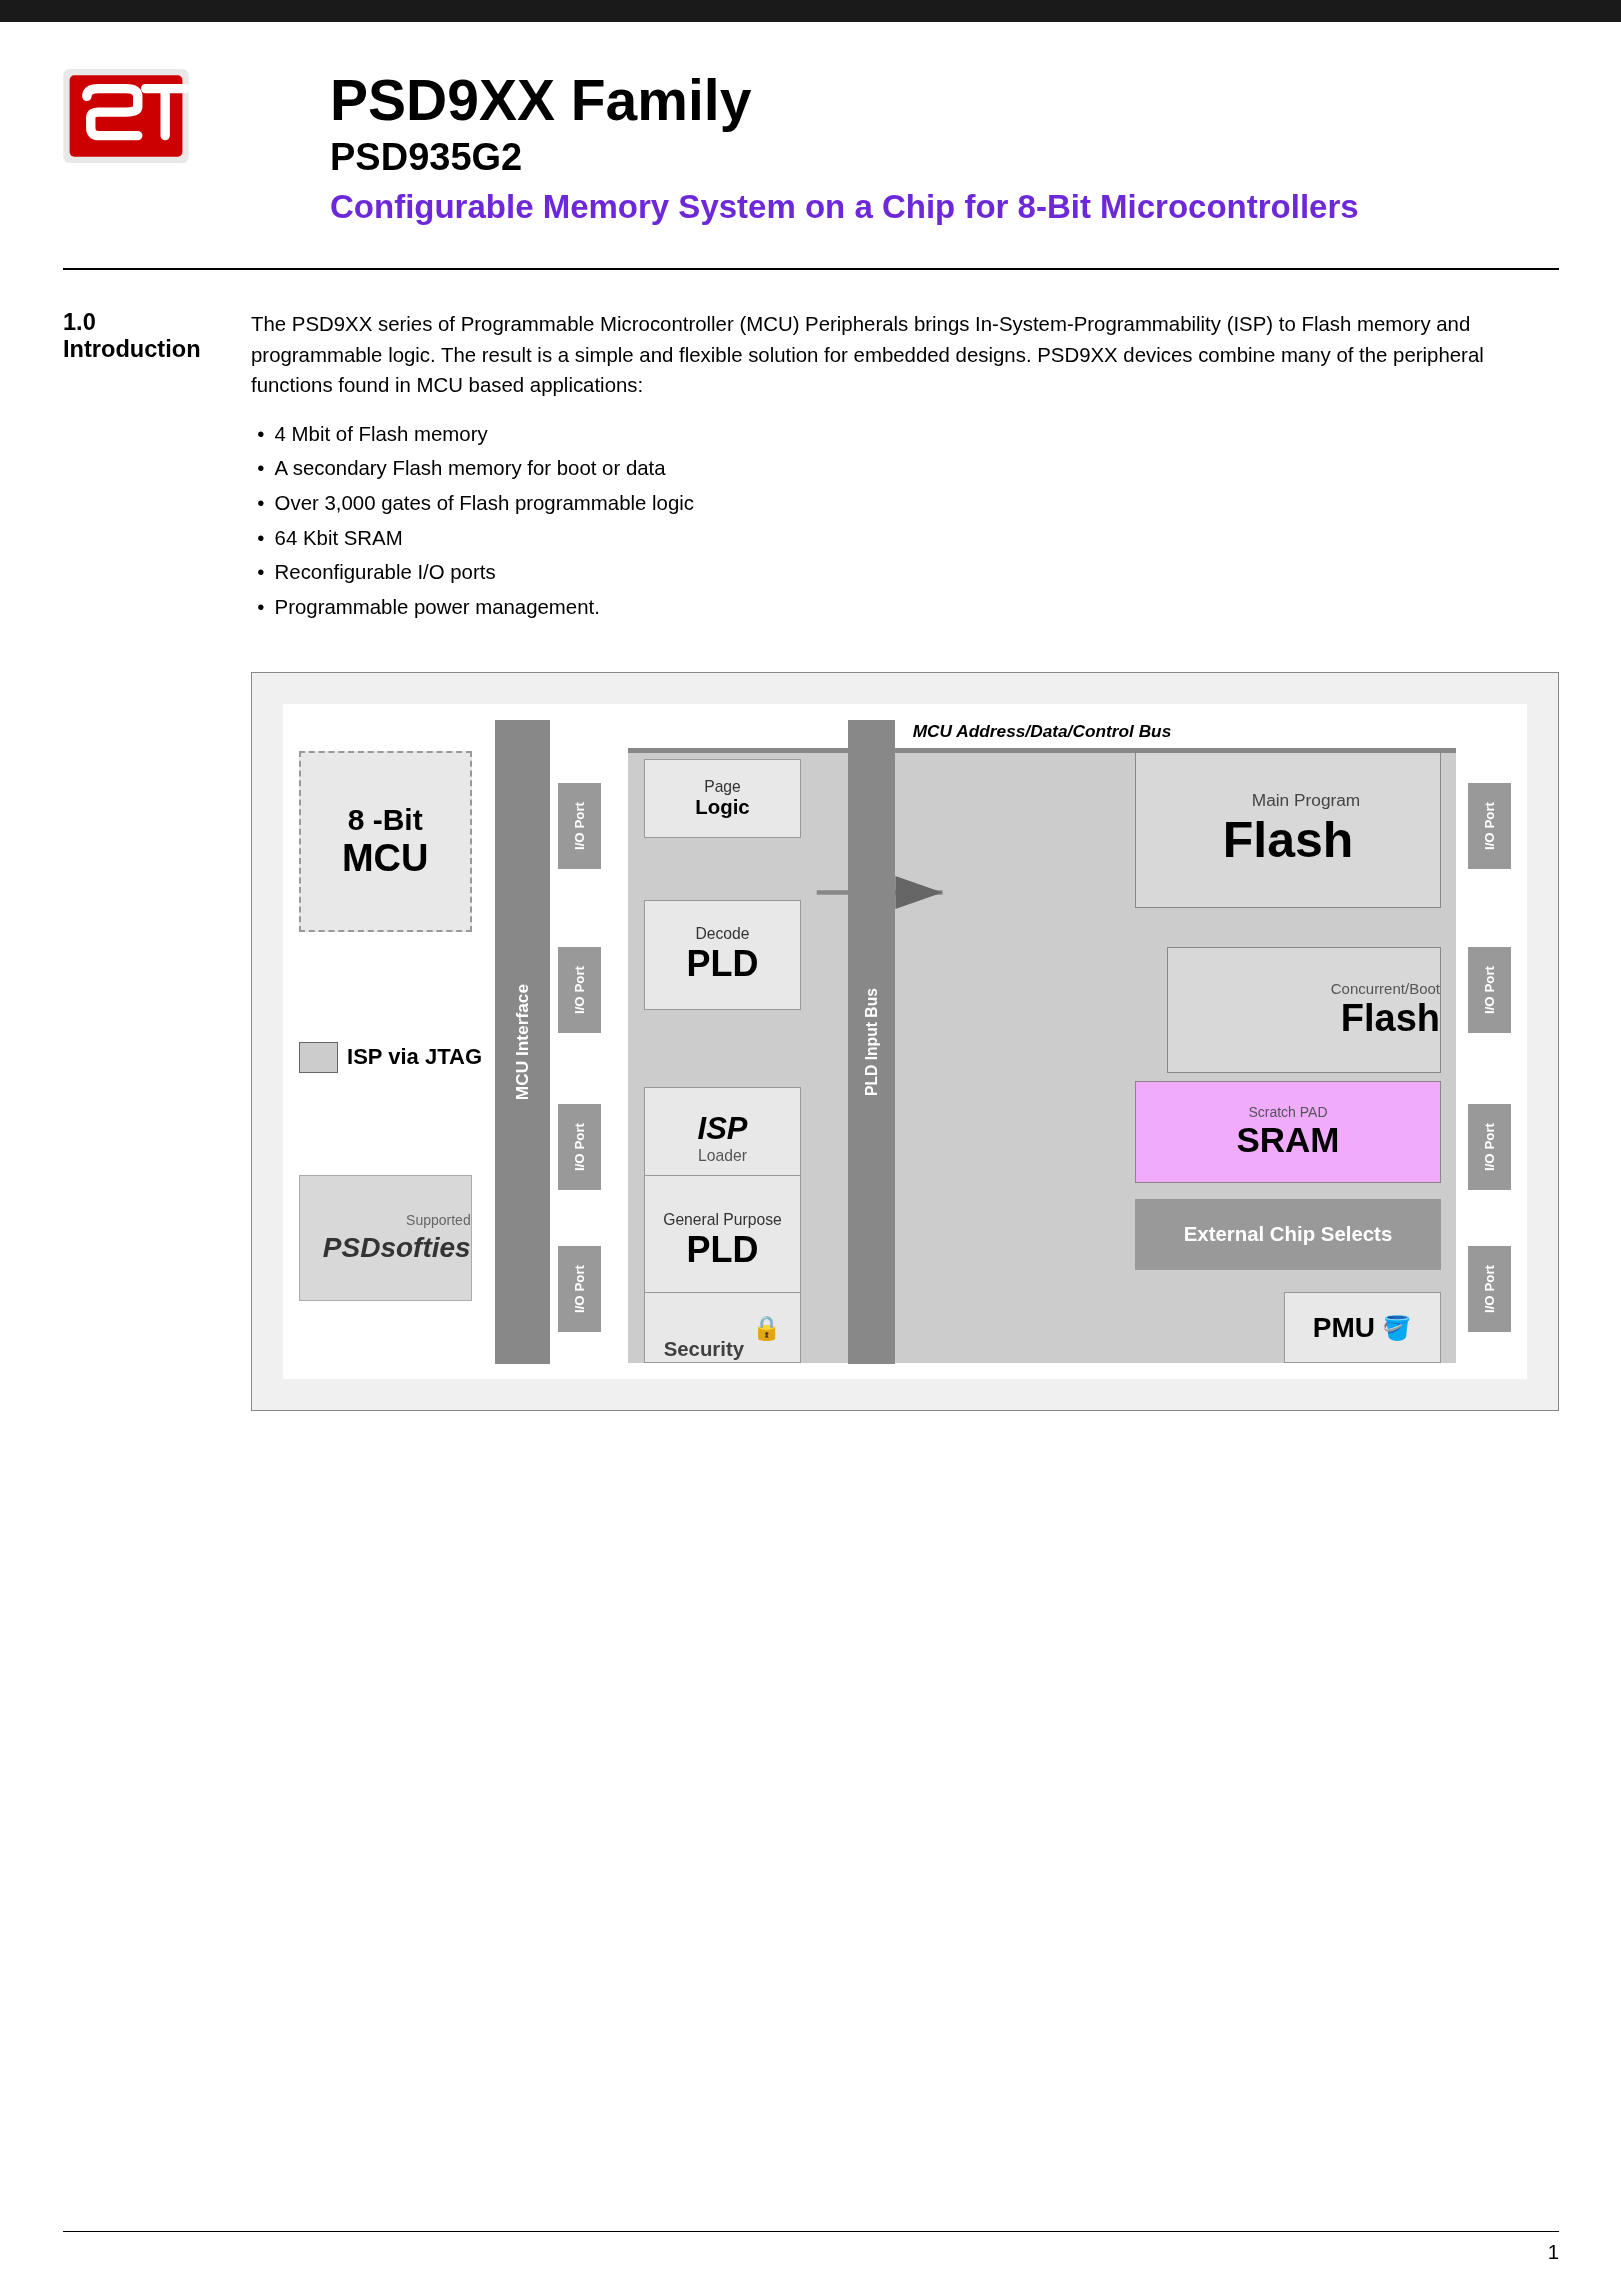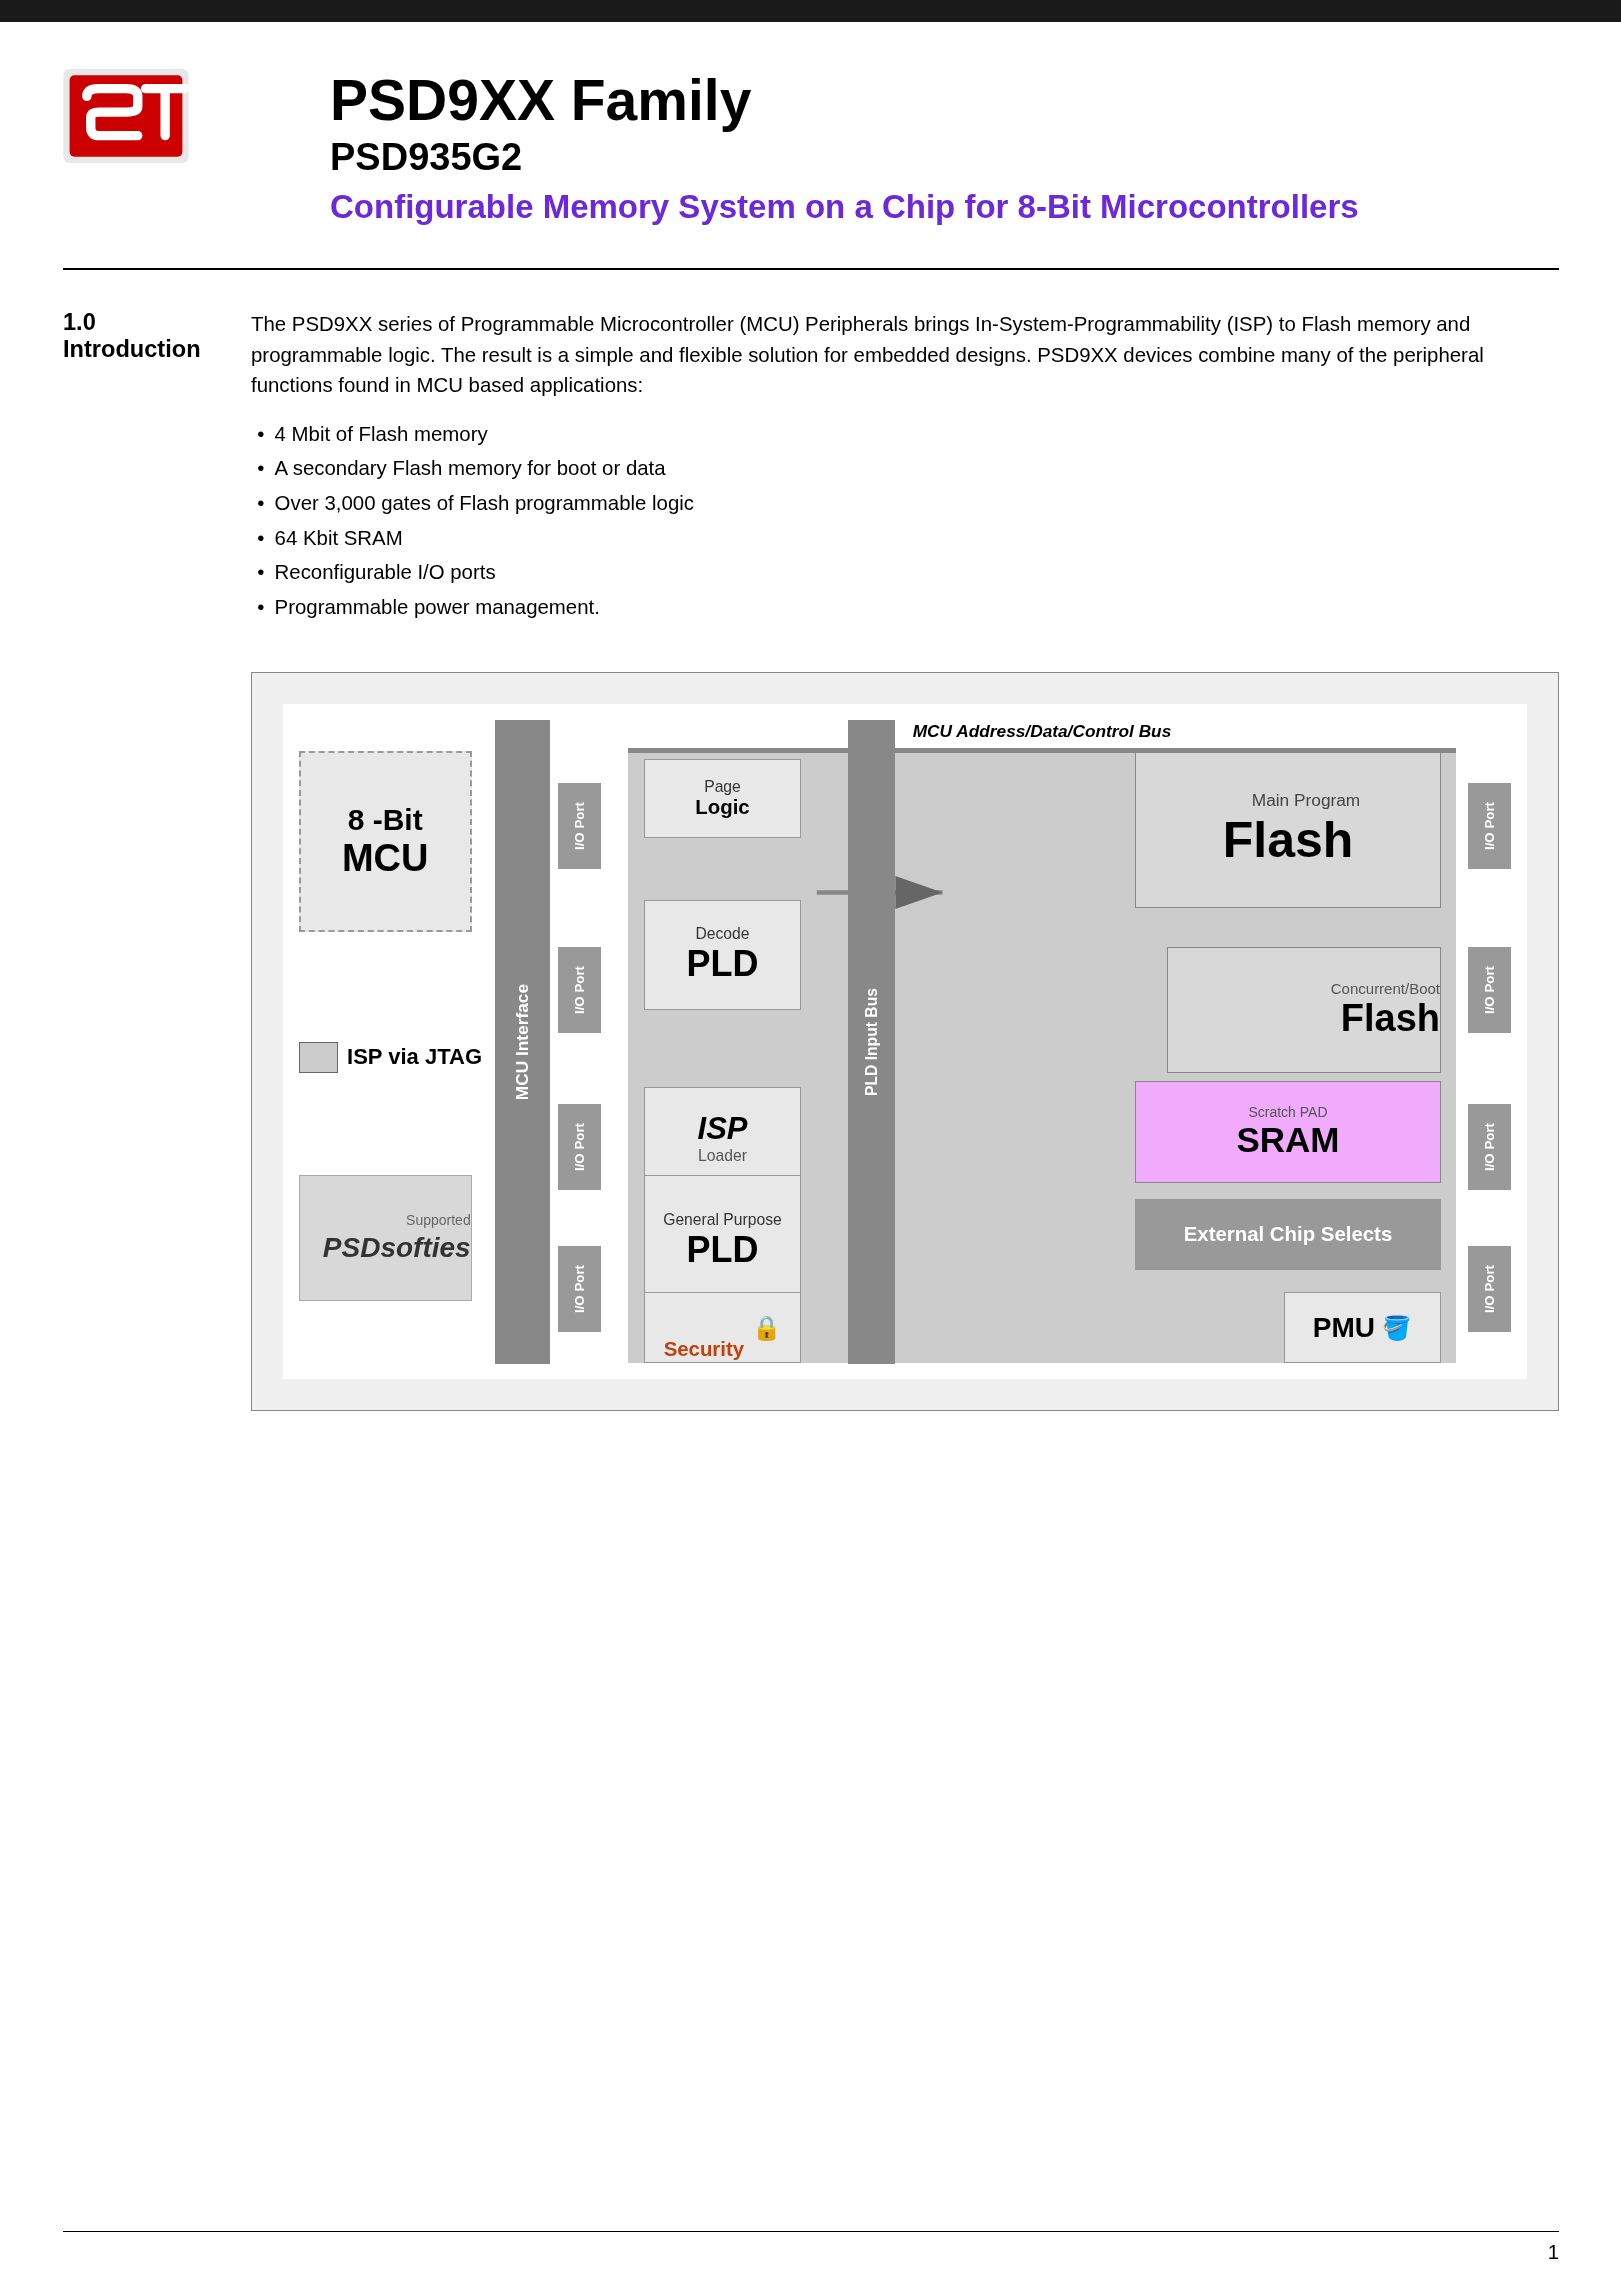--- a/index.html
+++ b/index.html
@@ -639,21 +639,21 @@
       border: 1.6px solid #999999;
       display: flex;
       align-items: center;
       justify-content: center;
       gap: 7.9px;
     }
 
     .security-text {
       font-size: 20.4px;
       font-weight: bold;
-      color: #c2410c;
+      color: #404040;
       font-family: Arial, sans-serif;
       margin-top: 44px;
     }
 
     
     .pmu-box {
       position: absolute;
       right: 86px;
       bottom: 15.7px;
       width: 157px;

